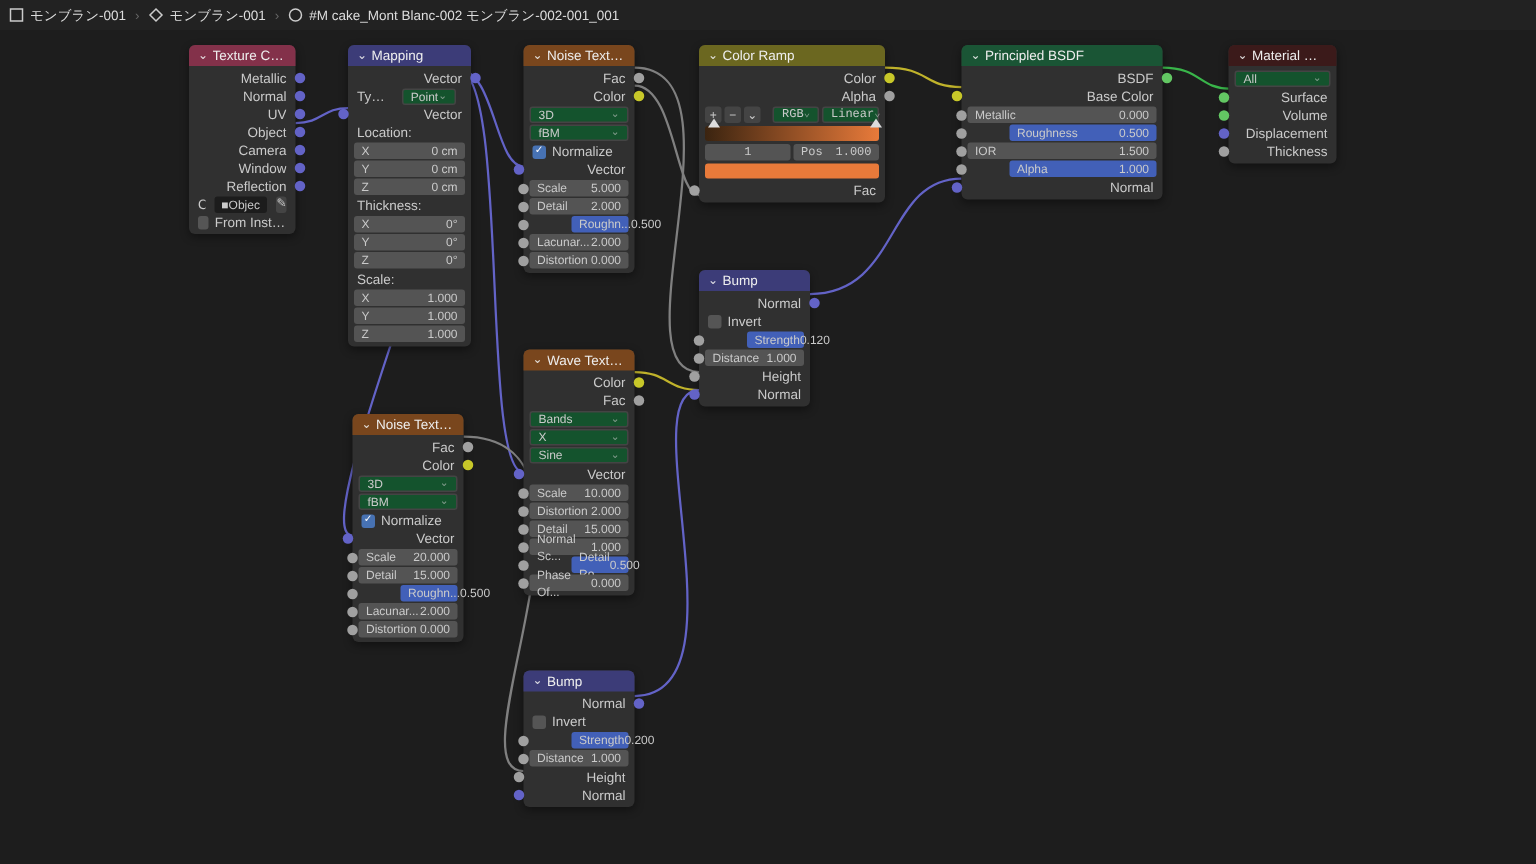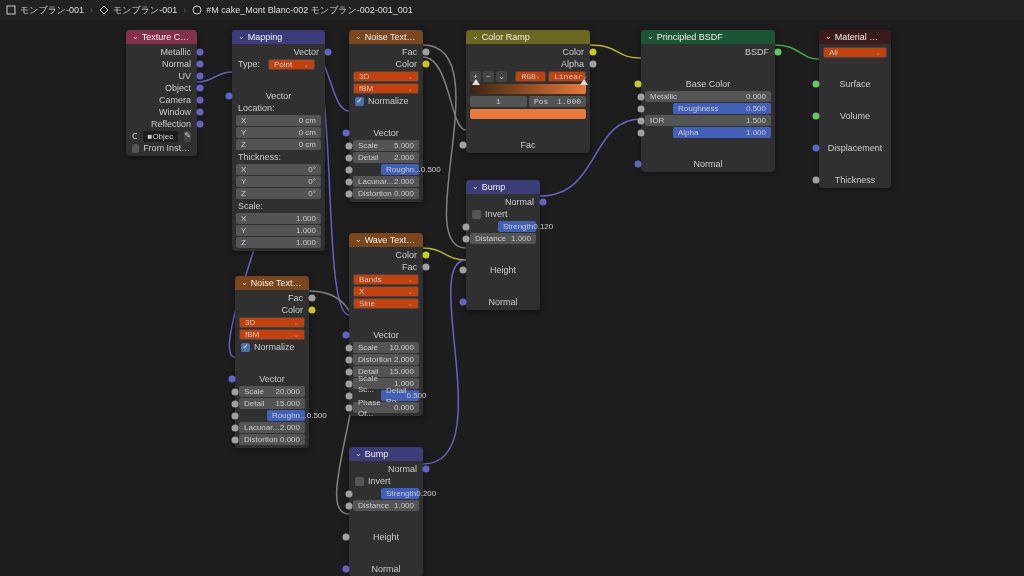--- a/index.html
+++ b/index.html
@@ -64,33 +64,33 @@
   .hdr::before{content:"⌄";font-size:8px;opacity:.9;}
   .body{padding:2px 0;}
   .row,.outrow,.inrow{
     height:12px;line-height:12px;
     padding:0 6px;
     display:flex;align-items:center;
     position:relative;
     gap:4px;
   }
   .outrow{justify-content:flex-end;}
-  .inrow{justify-content:center;margin-top:20px;}
+  .inrow{justify-content:flex-end;}
   .lbl{white-space:nowrap;overflow:hidden;text-overflow:ellipsis;}
   .val{
     height:11px;line-height:11px;
     background:var(--row);
     border-radius:2px;
     margin:1px 4px;
     padding:0 5px;
     display:flex;justify-content:space-between;align-items:center;
     font-size:8px;
   }
   .val.blue{background:var(--blue);margin-left:32px;}
-  .val.sel{background:#c2410c;border:1px solid #444;justify-content:space-between;}
+  .val.sel{background:#14532d;border:1px solid #444;justify-content:space-between;}
   .val.sel::after{content:"⌄";font-size:7px;opacity:.6;}
   .chk{width:9px;height:9px;border-radius:2px;background:#555;display:inline-flex;align-items:center;justify-content:center;font-size:7px;}
   .chk.on{background:#4772b3;}
   .chk.on::after{content:"✓";color:#fff;}
   .sock{position:absolute;width:7px;height:7px;border-radius:50%;top:50%;transform:translate(-50%,-50%);}
   .sock.out{right:-3px;left:auto;transform:translate(50%,-50%);}
   .sock.in{left:-3px;}
   .s-grey{background:#a0a0a0;}
   .s-purple{background:#6363c7;}
   .s-yellow{background:#c7c729;}
@@ -199,21 +199,21 @@
           </span>
       <span class="iconbtn">✎</span>
     </div>
     <div class="row">
           <span class="chk"></span>
           <span class="lbl">From Instancer</span>
         </div>
   </div>
 </div>
 
-<div class="node" style="left:232px;top:10px;width:93px">
+<div class="node" style="left:232px;top:10px;width:82px">
   <div class="hdr" style="background:var(--hdr-purple)">
         <span class="lbl">Mapping</span>
       </div>
   <div class="body">
     <div class="outrow">
           <span class="lbl">Vector</span>
           <span class="sock out s-purple"></span>
         </div>
     <div class="row">
           <span class="lbl">Type:</span>
@@ -538,21 +538,21 @@
           </div>
           <div style="position: relative;">
             <div class="val">
               <span>Detail</span>
               <span>15.000</span>
             </div>
             <span class="sock in s-grey" style="left: 0px;"></span>
           </div>
           <div style="position: relative;">
             <div class="val">
-              <span>Scale Sc...</span>
+              <span>Normal Sc...</span>
               <span>1.000</span>
             </div>
             <span class="sock in s-grey" style="left: 0px;"></span>
           </div>
           <div style="position: relative;">
             <div class="val blue">
               <span>Detail Ro...</span>
               <span>0.500</span>
             </div>
             <span class="sock in s-grey" style="left: 0px;"></span>

